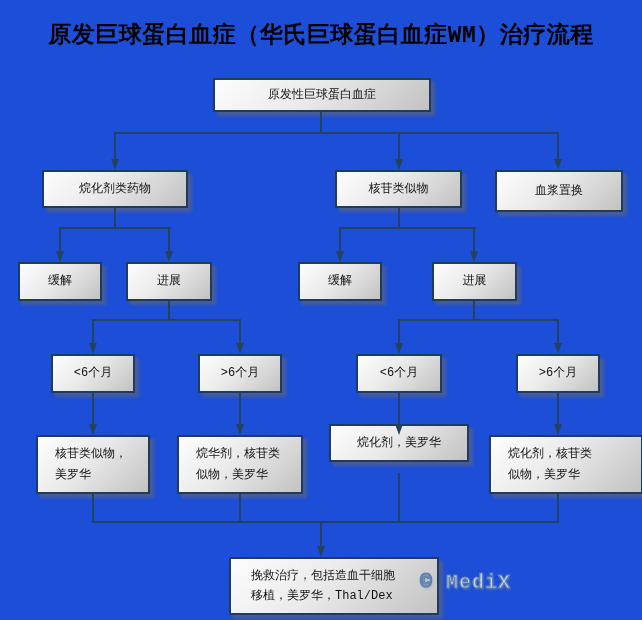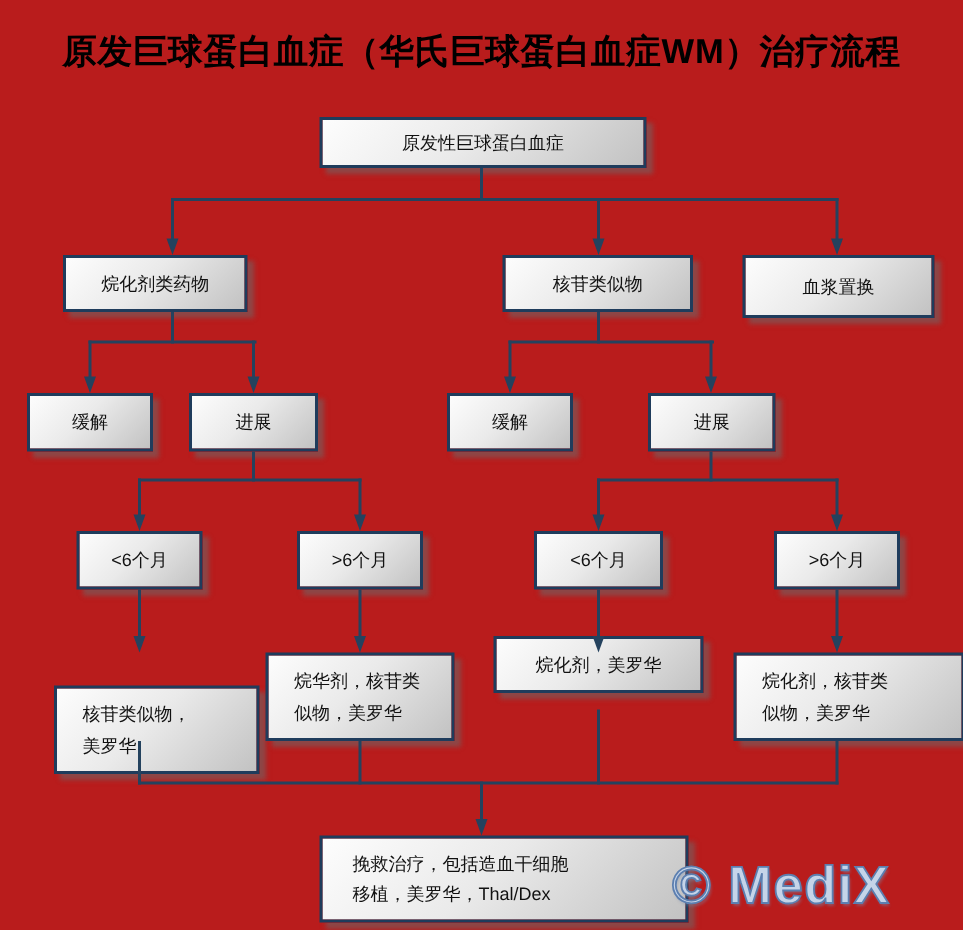--- a/index.html
+++ b/index.html
@@ -1,18 +1,18 @@
 <!DOCTYPE html>
 <html style="--line: #24425e; --border: #1f3c5c; --g1: #fdfdfd; --g2: #c2c2c2; --boxtext: #111111; --title: #000000; --wmfill: #c5d4e9; --wmstroke: #5c7fb0;"><head>
 <meta charset="utf-8">
 <style>
   html,body{margin:0;padding:0;background:#ffffff;}
   #stage{
-    position:relative;width:642px;height:620px;background:#b91c1c;overflow:hidden;
-    font-family:Liberation Sans, sans-serif;
+    position:relative;width:642px;height:620px;background:#1d4ed8;overflow:hidden;
+    font-family:Liberation Mono, monospace;
   }
   #title{
     position:absolute;top:19px;left:0;width:100%;text-align:center;
     font-size:23px;font-weight:bold;color:var(--title,#000);letter-spacing:.5px;
   }
   .node{
     position:absolute;box-sizing:border-box;
     border:2px solid var(--border,#1f3c5c);
     background:linear-gradient(135deg,var(--g1,#fdfdfd) 0%,#eaeaea 45%,var(--g2,#c2c2c2) 100%);
     box-shadow:4px 4px 3px rgba(105,105,105,.55);
@@ -25,39 +25,39 @@
   .node.left2{justify-content:flex-start;padding-left:20px;}
   .node.left2 .label{text-align:left;}
   .lv{position:absolute;width:2px;background:var(--line,#24425e);}
   .lh{position:absolute;height:2px;background:var(--line,#24425e);}
   .arr{
     position:absolute;width:0;height:0;
     border-left:4px solid transparent;border-right:4px solid transparent;
     border-top:11px solid var(--line,#24425e);
   }
   #watermark{
-    position:absolute;left:448px;top:571px;
-    font-size:35px;font-weight:bold;letter-spacing:1px;
+    position:absolute;left:420px;top:571px;
+    font-size:20px;font-weight:bold;letter-spacing:1px;
     color:var(--wmfill,#c5d4e9);
     -webkit-text-stroke:1.2px var(--wmstroke,#5c7fb0);
     text-shadow:1px 2px 2px rgba(120,140,170,.45);
   }
 </style>
 </head>
 <body>
 
 <div id="stage">
 
   <div id="title">原发巨球蛋白血症（华氏巨球蛋白血症WM）治疗流程</div>
 
   <div class="node" style="left:213px;top:78px;width:218px;height:34px">
     <span class="label">原发性巨球蛋白血症</span>
   </div>
 
-  <div class="node" style="left:42px;top:170px;width:123px;height:38px">
+  <div class="node" style="left:42px;top:170px;width:146px;height:38px">
     <span class="label">烷化剂类药物</span>
   </div>
   <div class="node" style="left:335px;top:170px;width:127px;height:38px">
     <span class="label">核苷类似物</span>
   </div>
   <div class="node" style="left:495px;top:170px;width:128px;height:42px">
     <span class="label">血浆置换</span>
   </div>
 
   <div class="node" style="left:18px;top:262px;width:84px;height:39px">
@@ -79,37 +79,37 @@
   <div class="node" style="left:198px;top:354px;width:84px;height:39px">
     <span class="label">&gt;6个月</span>
   </div>
   <div class="node" style="left:356px;top:354px;width:86px;height:39px">
     <span class="label">&lt;6个月</span>
   </div>
   <div class="node" style="left:516px;top:354px;width:84px;height:39px">
     <span class="label">&gt;6个月</span>
   </div>
 
-  <div class="node left" style="left:36px;top:457px;width:137px;height:59px">
+  <div class="node left" style="left:36px;top:435px;width:114px;height:59px">
     <span class="label">核苷类似物，
 美罗华</span>
   </div>
   <div class="node left" style="left:177px;top:435px;width:126px;height:59px">
     <span class="label">烷华剂，核苷类
 似物，美罗华</span>
   </div>
   <div class="node" style="left:329px;top:424px;width:140px;height:38px">
     <span class="label">烷化剂，美罗华</span>
   </div>
   <div class="node left" style="left:489px;top:435px;width:154px;height:59px">
     <span class="label">烷化剂，核苷类
 似物，美罗华</span>
   </div>
 
-  <div class="node left2" style="left:213px;top:557px;width:246px;height:58px">
+  <div class="node left2" style="left:229px;top:557px;width:210px;height:58px">
     <span class="label">挽救治疗，包括造血干细胞
 移植，美罗华，Thal/Dex</span>
   </div>
 
   <div class="lv" style="left:320px;top:112px;height:21px"></div>
   <div class="lh" style="left:114px;top:132px;width:445px"></div>
   <div class="lv" style="left:114px;top:132px;height:28px"></div>
   <div class="arr" style="left:111px;top:159px"></div>
   <div class="lv" style="left:398px;top:132px;height:28px"></div>
   <div class="arr" style="left:395px;top:159px"></div>

